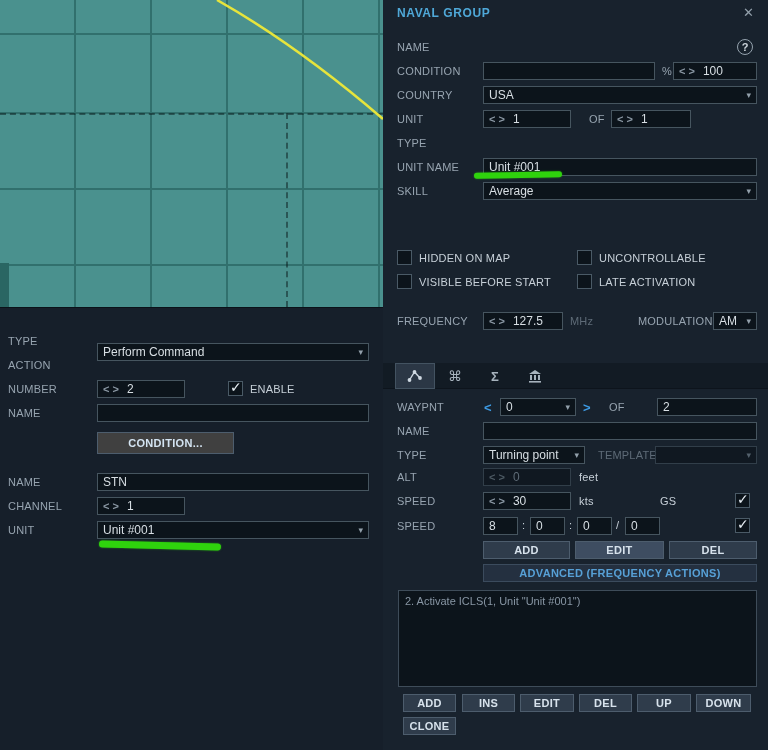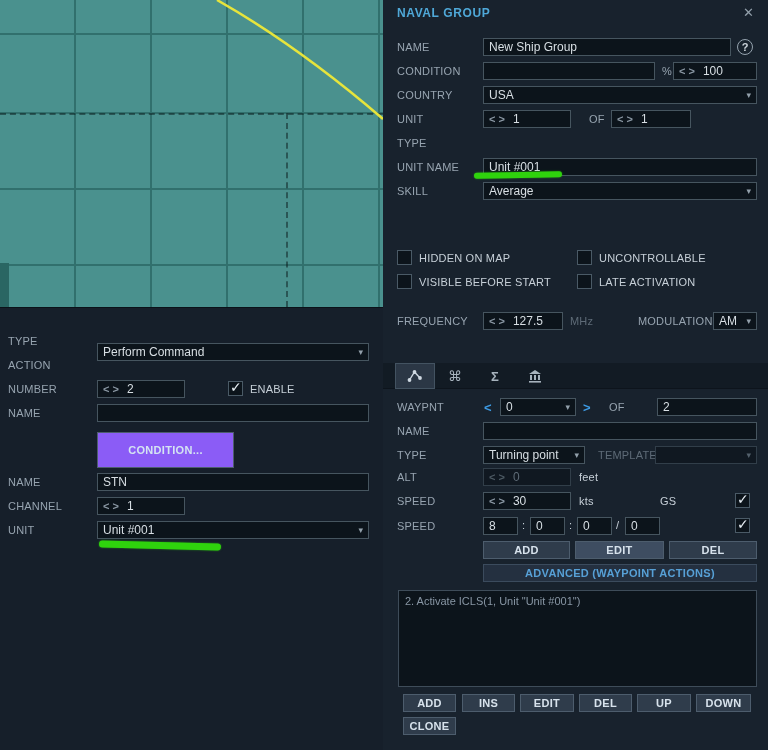--- a/index.html
+++ b/index.html
@@ -33,21 +33,21 @@
   .chev.l::after{content:"<"}
   .chev.r::after{content:">"}
   .dis .chev{color:#4c5963}
   .stepper .val{margin-left:5px}
   .cb{position:absolute;width:15px;height:15px;background:#0c141b;border:1px solid #4a5a66}
   .cb.checked::after{content:"✓";position:absolute;left:1px;top:-3px;color:#e6edf3;font-size:14px;font-weight:700}
   .btn{position:absolute;height:18px;background:#2f3c4b;border:1px solid #4d5d6d;color:#d7e2ec;
        font-size:11px;font-weight:700;display:flex;align-items:center;justify-content:center;letter-spacing:.3px;white-space:nowrap}
   .btn.lit{background:#3e4d61}
   .btn.adv{background:#243040;border-color:#3b4b5d;color:#57a0d6}
-  .btn.cond{height:36px;background:#8b5cf6;color:#d4e4f2}
+  .btn.cond{height:22px;background:#404040;color:#d4e4f2}
   .close{position:absolute;color:#93a0ab;font-size:13px;line-height:1;cursor:default}
   .close::after{content:"✕"}
   .help{position:absolute;width:16px;height:16px;border:1px solid #95a2ad;border-radius:50%;
         color:#cdd5dc;font-size:11px;font-weight:700;display:flex;align-items:center;justify-content:center}
   .help::after{content:"?"}
   .wp-arrow{position:absolute;color:#3d9be4;font-size:13px;font-weight:700;line-height:1}
   .wp-arrow.prev::after{content:"<"}
   .wp-arrow.next::after{content:">"}
   
   .tabstrip{position:absolute;left:0;top:363px;width:385px;height:26px;background:#121b24;border-bottom:1px solid #0d141c}
@@ -124,23 +124,20 @@
   </div>
 
   <div class="divider"></div>
 
   <div class="panel" style="left:383px;top:0;width:385px;height:750px;background:#18222d">
 
     <span class="title" style="left:14px;top:6px">NAVAL GROUP</span>
     <span class="close" style="left:360px;top:6px"></span>
 
     <span class="lbl" style="left:14px;top:41px">NAME</span>
-    <div class="inp" style="left:100px;top:38px;width:248px">
-      <span class="val">New Ship Group</span>
-    </div>
     <div class="help" style="left:354px;top:39px"></div>
 
     <span class="lbl" style="left:14px;top:65px">CONDITION</span>
     <div class="inp" style="left:100px;top:62px;width:172px">
       <span class="val"></span>
     </div>
     <span class="lbl" style="left:279px;top:65px">%</span>
     <div class="inp stepper" style="left:290px;top:62px;width:84px">
       <span class="chev l"></span>
       <span class="chev r"></span>
@@ -289,21 +286,21 @@
     <span class="lbl bright" style="left:233px;top:519px">/</span>
     <div class="inp" style="left:242px;top:517px;width:35px">
       <span class="val">0</span>
     </div>
     <div class="cb checked" style="left:352px;top:518px"></div>
 
     <div class="btn" style="left:100px;top:541px;width:87px">ADD</div>
     <div class="btn lit" style="left:192px;top:541px;width:89px">EDIT</div>
     <div class="btn" style="left:286px;top:541px;width:88px">DEL</div>
 
-    <div class="btn adv" style="left:100px;top:564px;width:274px">ADVANCED (WAYPOINT ACTIONS)</div>
+    <div class="btn adv" style="left:100px;top:564px;width:274px">ADVANCED (FREQUENCY ACTIONS)</div>
 
     <div class="list">
       <div class="lrow">2. Activate ICLS(1, Unit "Unit #001")</div>
     </div>
 
     <div class="btn" style="left:20px;top:694px;width:53px">ADD</div>
     <div class="btn" style="left:79px;top:694px;width:53px">INS</div>
     <div class="btn" style="left:137px;top:694px;width:54px">EDIT</div>
     <div class="btn" style="left:196px;top:694px;width:53px">DEL</div>
     <div class="btn" style="left:254px;top:694px;width:54px">UP</div>

